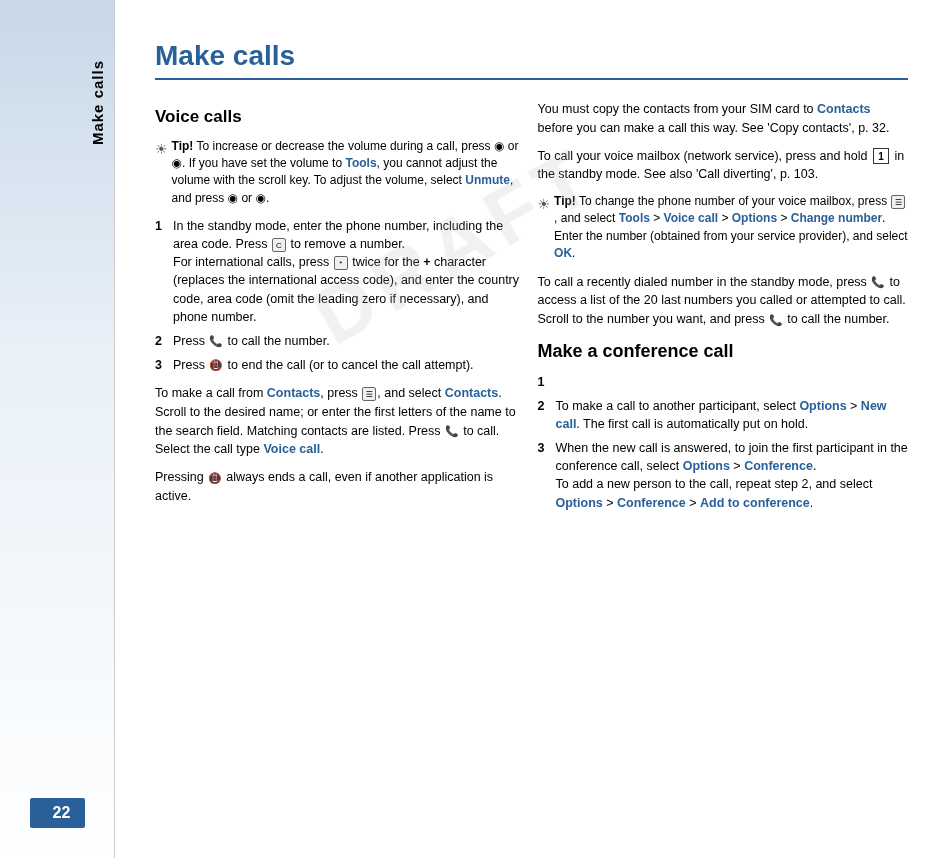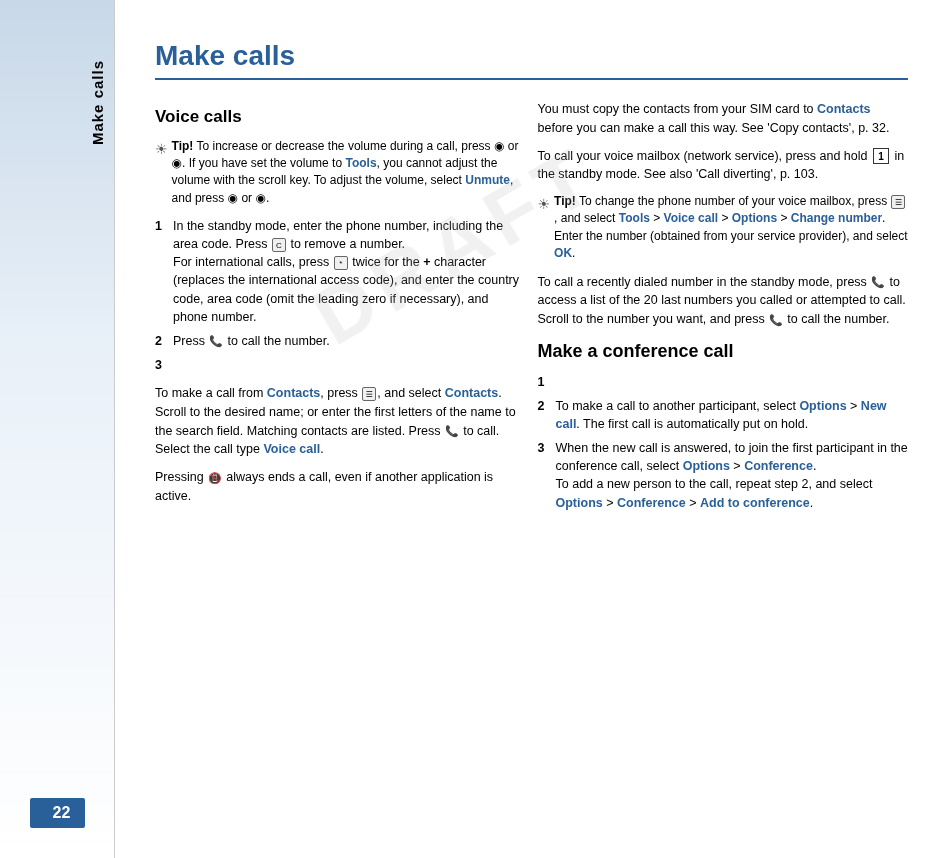--- a/index.html
+++ b/index.html
@@ -244,20 +244,21 @@
             In the standby mode, enter the phone number, including the area code. Press <span class="key-icon">C</span> to remove a number.<br>
             For international calls, press <span class="key-icon">*</span> twice for the <b>+</b> character (replaces the international access code), and enter the country code, area code (omit the leading zero if necessary), and phone number.
           </span>
         </li>
         <li>
           <span class="num">2</span>
           <span>Press <span class="phone-icon">📞</span> to call the number.</span>
         </li>
         <li>
           <span class="num">3</span>
+          <span>Press <span class="phone-icon">📵</span> to end the call (or to cancel the call attempt).</span>
         </li>
       </ol>
 
       <div class="para">
         To make a call from <span class="link">Contacts</span>, press <span class="key-icon">☰</span>, and select <span class="link">Contacts</span>. Scroll to the desired name; or enter the first letters of the name to the search field. Matching contacts are listed. Press <span class="phone-icon">📞</span> to call. Select the call type <span class="link">Voice call</span>.
       </div>
 
       <div class="para">
         Pressing <span class="phone-icon">📵</span> always ends a call, even if another application is active.
       </div>

